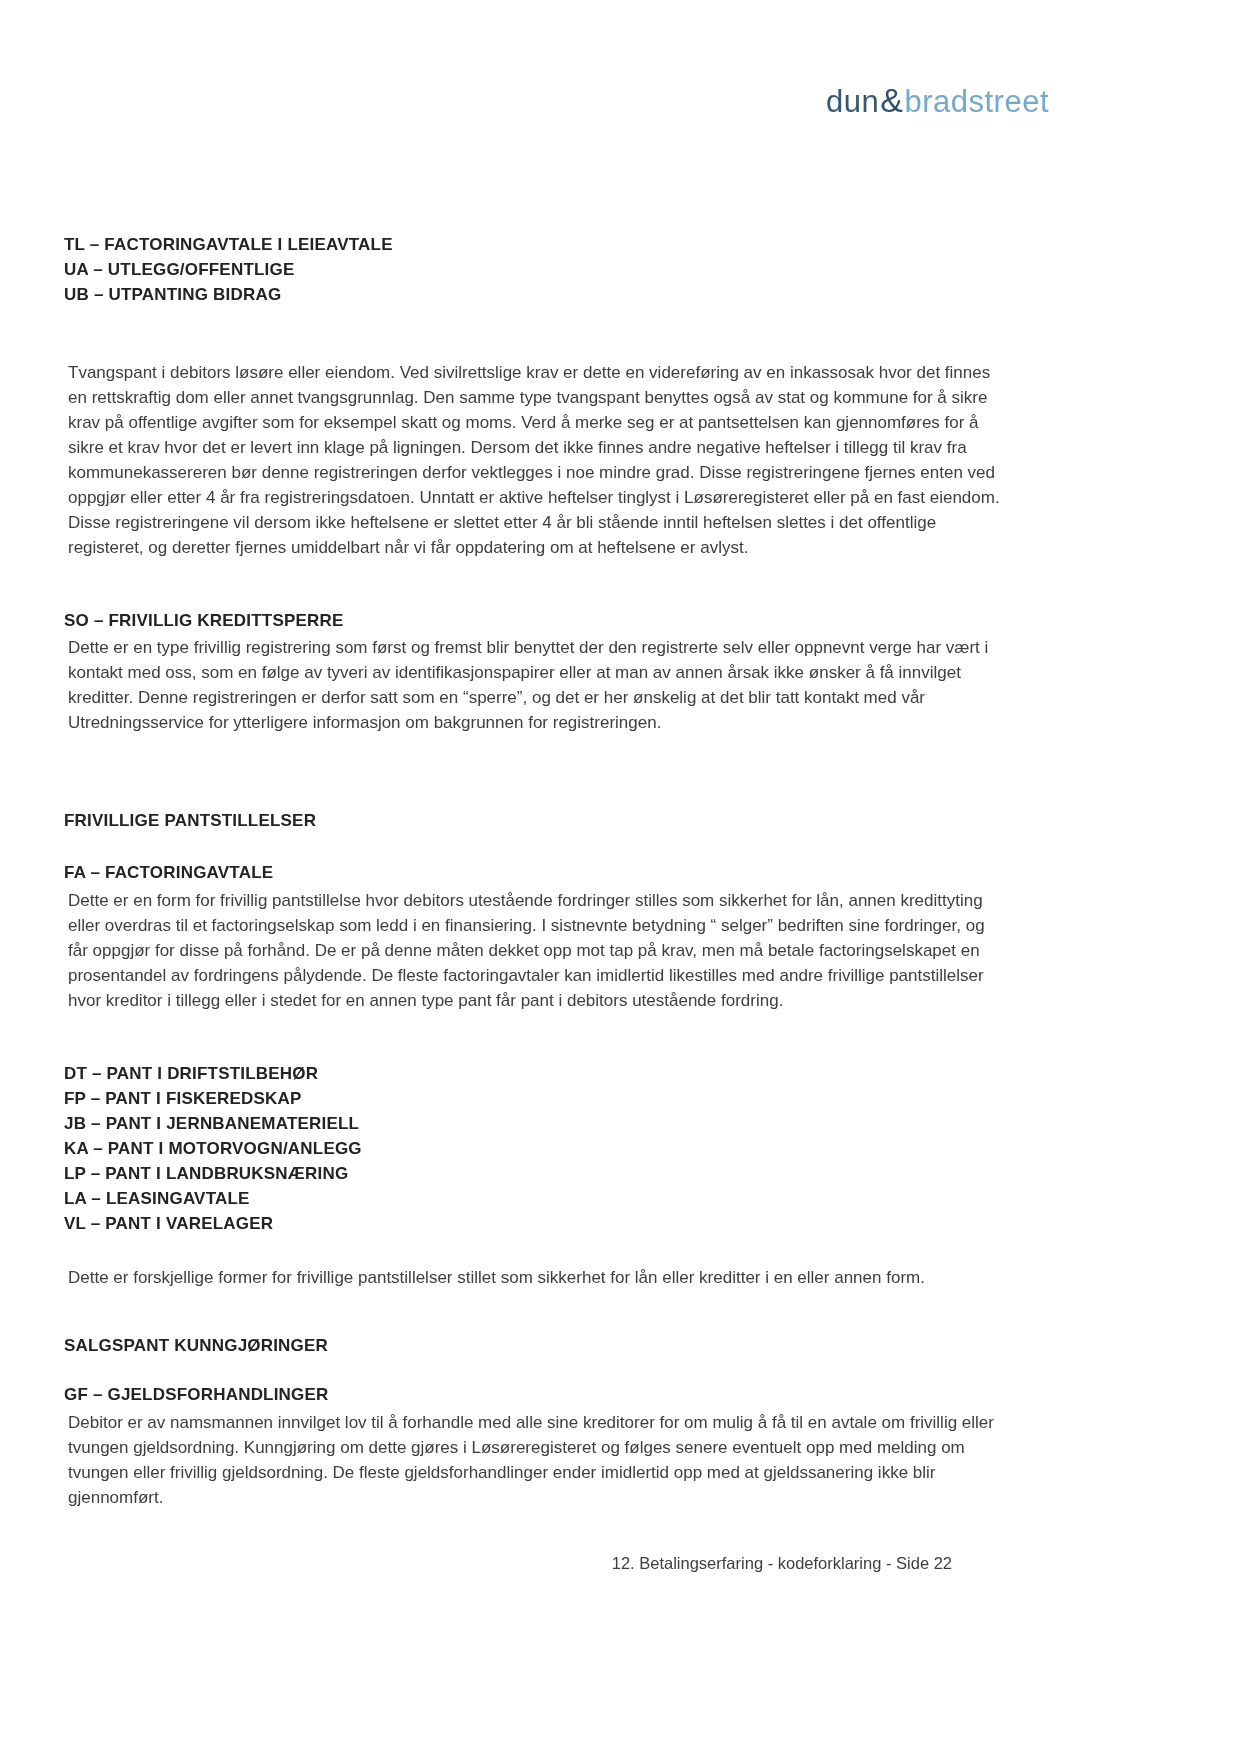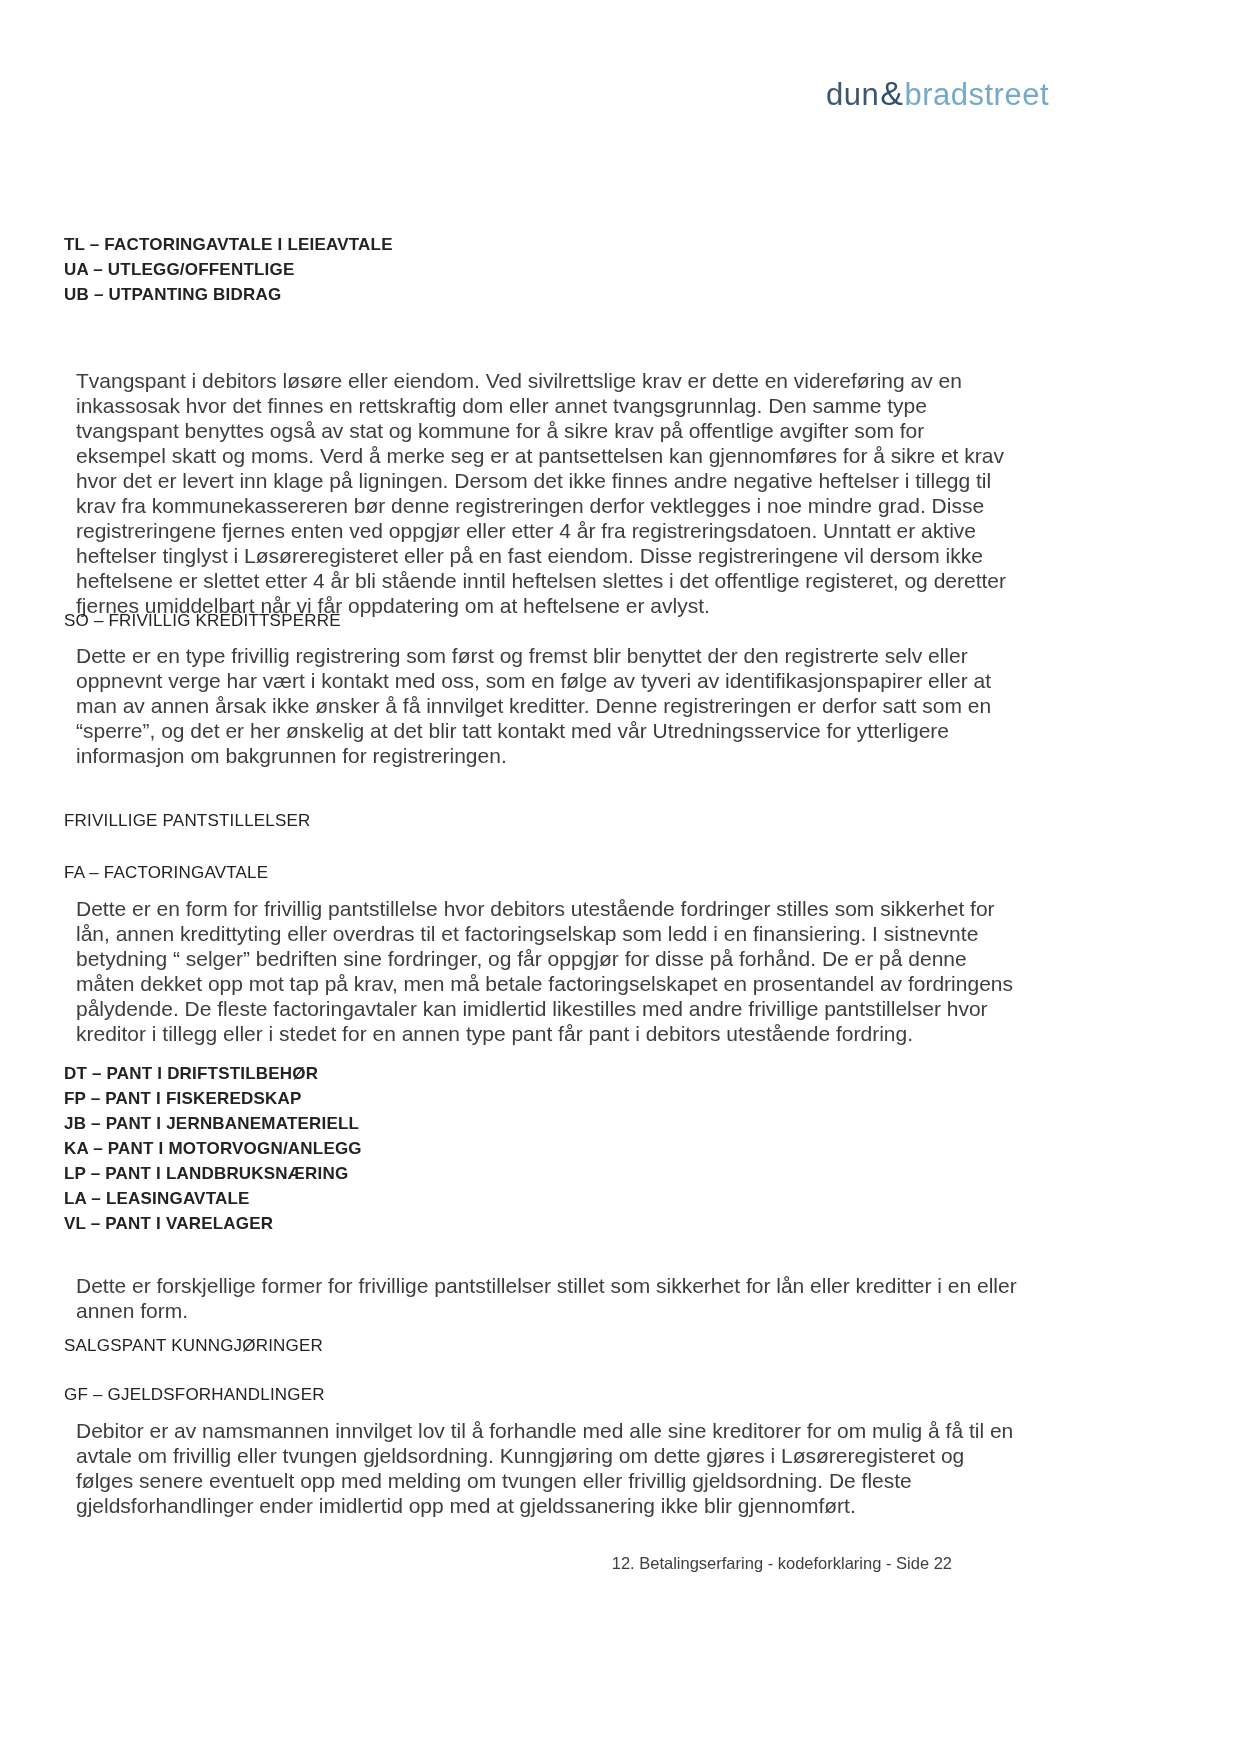--- a/index.html
+++ b/index.html
@@ -11,46 +11,46 @@
     background: #ffffff;
     font-family: "Liberation Sans", sans-serif;
     overflow: hidden;
   }
   .block {
     position: absolute;
     left: 64px;
     width: 941px;
   }
   .body-text {
-    margin: 12px;
-    font-size: 21px;
+    margin: 4px;
+    font-size: 17px;
     line-height: 25px;
     color: #3e3e40;
   }
   .code-line {
     font-size: 17px;
     line-height: 25px;
     font-weight: bold;
     color: #232323;
     letter-spacing: 0.2px;
   }
   .bold-heading {
     margin: 0;
     font-size: 17px;
     line-height: 25px;
-    font-weight: normal;
+    font-weight: bold;
     color: #232323;
     letter-spacing: 0.2px;
   }
   .logo {
     position: absolute;
     top: 74px;
     left: 826px;
     font-size: 31px;
-    line-height: 38px;
+    line-height: 52px;
     letter-spacing: 0.5px;
     white-space: nowrap;
     text-align: right;
   }
   .logo .part-dark { color: #3a5871; }
   .logo .amp {
     color: #30506c;
     font-size: 34px;
     padding: 0 1px;
   }

